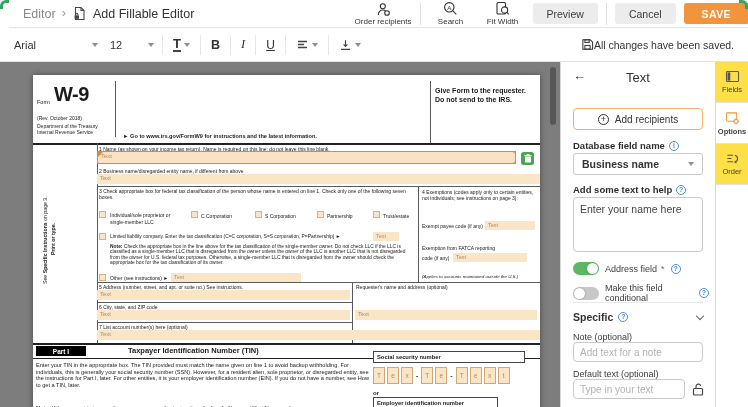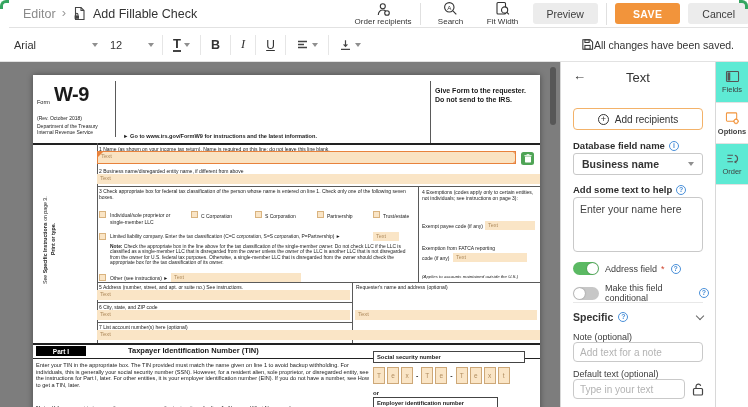--- a/index.html
+++ b/index.html
@@ -78,42 +78,42 @@
   .adv-title { font-weight:bold; font-size:10.5px; }
   .chev { margin-left:auto; width:6px; height:6px; border-right:1.6px solid #666; border-bottom:1.6px solid #666; transform:rotate(45deg); margin-top:-3px; }
   .sb-sublabel { font-size:9px; color:#3c3c3c; }
   .sb-input { border:1px solid #c9c9c9; border-radius:4px; height:20px; font-family:inherit; font-size:10px; padding:9px 6px; outline:none; width:100%; }
   .sb-input::placeholder, .help-ta::placeholder { color:#b3b3b3; }
   .def-row { position:absolute; left:12px; right:8px; display:flex; align-items:center; gap:6px; }
   .def-row .sb-input { width:112px; }
 
   
   .tabstrip { position:absolute; top:62px; right:0; width:33px; height:345px; background:#fff; border-left:1px solid #d8d8d8; display:flex; flex-direction:column; }
-  .tab { height:41px; border-bottom:1px solid #e2e2e2; display:flex; flex-direction:column; align-items:center; justify-content:center; gap:2px; font-size:7.5px; color:#3f3f3f; background:#5eead4; cursor:pointer; }
+  .tab { height:41px; border-bottom:1px solid #e2e2e2; display:flex; flex-direction:column; align-items:center; justify-content:center; gap:2px; font-size:7.5px; color:#3f3f3f; background:#fde047; cursor:pointer; }
   .tab.active { background:#fff; font-weight:bold; }
 </style>
 </head>
 <body>
 
 <div class="corner-tl"></div>
 <div class="corner-tr"></div>
 
 <div class="topbar">
   <div class="crumbs">
     <span class="crumb-editor">Editor</span>
     <span class="crumb-chev">›</span>
     <span>
       <svg width="15" height="15" viewBox="0 0 15 15" fill="none" stroke="#444" stroke-width="1.1">
         <path d="M3.5 1.5h5.5l3 3v9h-8.5z"></path>
           <path d="M9 1.5v3h3"></path>
         <rect x="2.6" y="9.4" width="4.4" height="3.4" fill="#444" stroke="none"></rect>
         <path d="M3.7 9.4V8.3a1.1 1.1 0 0 1 2.2 0v1.1"></path>
       </svg>
     </span>
-    <span class="crumb-title">Add Fillable Check</span>
+    <span class="crumb-title">Add Fillable Editor</span>
   </div>
   <div class="top-right">
     <div class="icon-btn">
       <svg width="15" height="14" viewBox="0 0 15 14" fill="none" stroke="#333" stroke-width="1.1">
         <circle cx="6.8" cy="4.3" r="2.5"></circle>
           <path d="M2.3 13c0-3.2 2-5 4.5-5 1.2 0 2.3.4 3 1.1"></path>
           <circle cx="11" cy="11" r="2.3"></circle>
       </svg>
       <span>Order recipients</span>
     </div>
@@ -129,22 +129,22 @@
     <div class="icon-btn">
       <svg width="15" height="15" viewBox="0 0 15 15" fill="none" stroke="#333" stroke-width="1.1">
         <rect x="2" y="1.5" width="8.5" height="11.5" rx="1"></rect>
           <circle cx="9.6" cy="9" r="3.1" fill="#fff"></circle>
           <path d="M11.9 11.3l2 2"></path>
       </svg>
       <span>Fit Width</span>
     </div>
     <button class="btn btn-gray">Preview</button>
     <div class="vsep"></div>
+    <button class="btn btn-gray">Cancel</button>
     <button class="btn btn-save">SAVE</button>
-    <button class="btn btn-gray">Cancel</button>
   </div>
 </div>
 
 <div class="toolbar2">
   <div class="tsel" style="width:96px">
     <span>Arial</span>
       <span class="caret"></span>
   </div>
   <div class="tsel" style="width:56px">
     <span>12</span>

